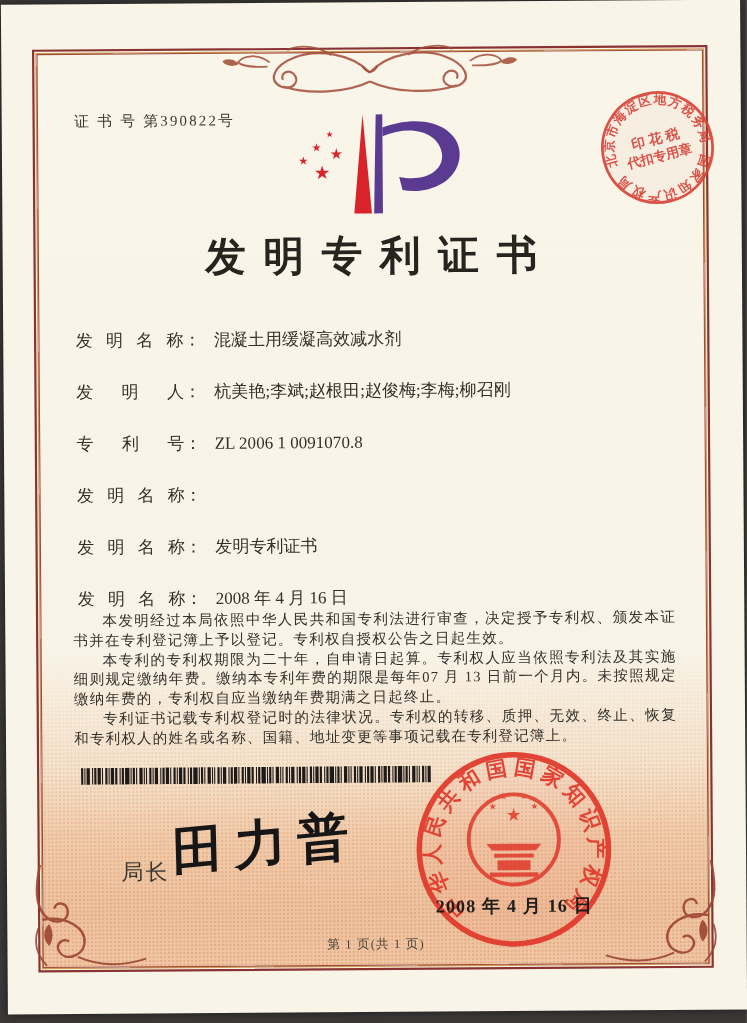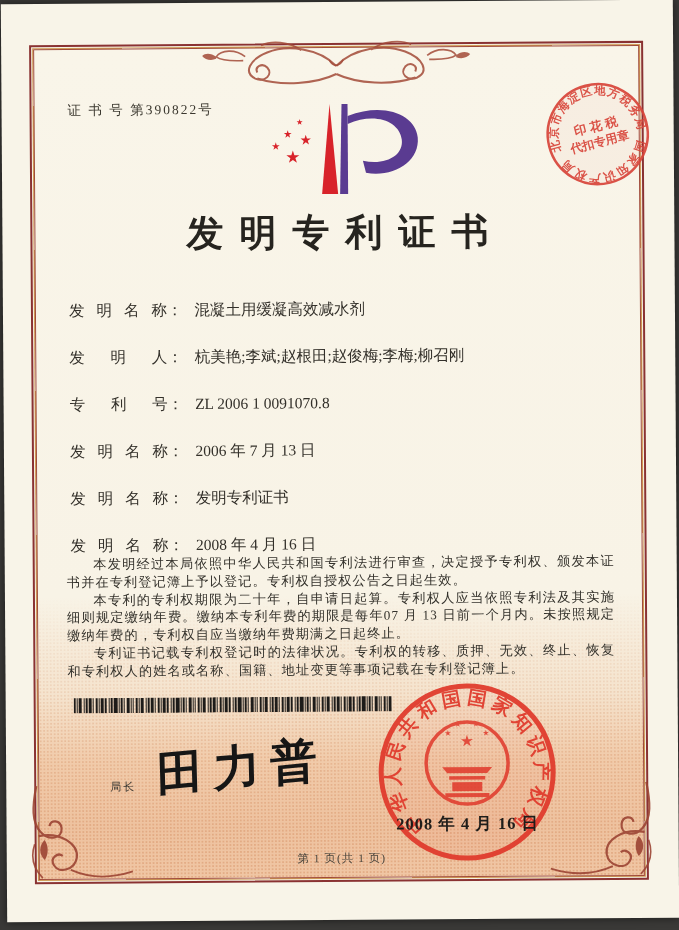--- a/index.html
+++ b/index.html
@@ -44,21 +44,21 @@
     font-size:15.5px; color:#33302a; }
   .field-row { display:flex; align-items:baseline; line-height:21px; }
   .field-row + .field-row { margin-top:26px; }
   .field-label { width:98px; text-align:justify; text-align-last:justify; }
   .field-colon { margin-right:12px; }
   .body-text { position:absolute; left:62px; top:552px; width:548px; z-index:3;
     font-size:13.2px; line-height:17.8px; letter-spacing:1.1px; color:#33312b; text-align:justify; }
   .body-text p { text-indent:2em; }
   .barcode { position:absolute; left:68px; top:694px; width:318px; height:16px; z-index:3; }
   .officer-label { position:absolute; left:104px; top:776px; z-index:3;
-    font-size:11px; letter-spacing:2px; color:#3a3832; }
+    font-size:20px; letter-spacing:2px; color:#3a3832; }
   .signature { position:absolute; left:150px; top:733px; z-index:3;
     font-size:47px; font-weight:bold; color:#161616;
     transform:rotate(-5deg) skewX(-4deg); letter-spacing:10px; }
   .seal { position:absolute; left:366px; top:676px; width:190px; height:190px; z-index:4; opacity:.93; }
   .issue-date { position:absolute; left:366px; top:812px; width:190px; z-index:5;
     text-align:center; font-size:16.5px; font-weight:bold; letter-spacing:1px; color:#1f1d1a; }
   .page-footer { position:absolute; left:32px; right:34px; top:849px; z-index:3;
     text-align:center; font-size:11.5px; letter-spacing:1px; color:#4a453c; }
   .stamp-txt { font-family:"Liberation Sans","DejaVu Sans",sans-serif; font-weight:bold; }
 </style>
@@ -146,21 +146,20 @@
         <span class="field-value">杭美艳;李斌;赵根田;赵俊梅;李梅;柳召刚</span>
     </div>
     <div class="field-row">
       <span class="field-label">专利号</span>
         <span class="field-colon">：</span>
         <span class="field-value">ZL 2006 1 0091070.8</span>
     </div>
     <div class="field-row">
       <span class="field-label">发明名称</span>
         <span class="field-colon">：</span>
-        <span class="field-value">2006 年 7 月 13 日</span>
     </div>
     <div class="field-row">
       <span class="field-label">发明名称</span>
         <span class="field-colon">：</span>
         <span class="field-value">发明专利证书</span>
     </div>
     <div class="field-row">
       <span class="field-label">发明名称</span>
         <span class="field-colon">：</span>
         <span class="field-value">2008 年 4 月 16 日</span>

